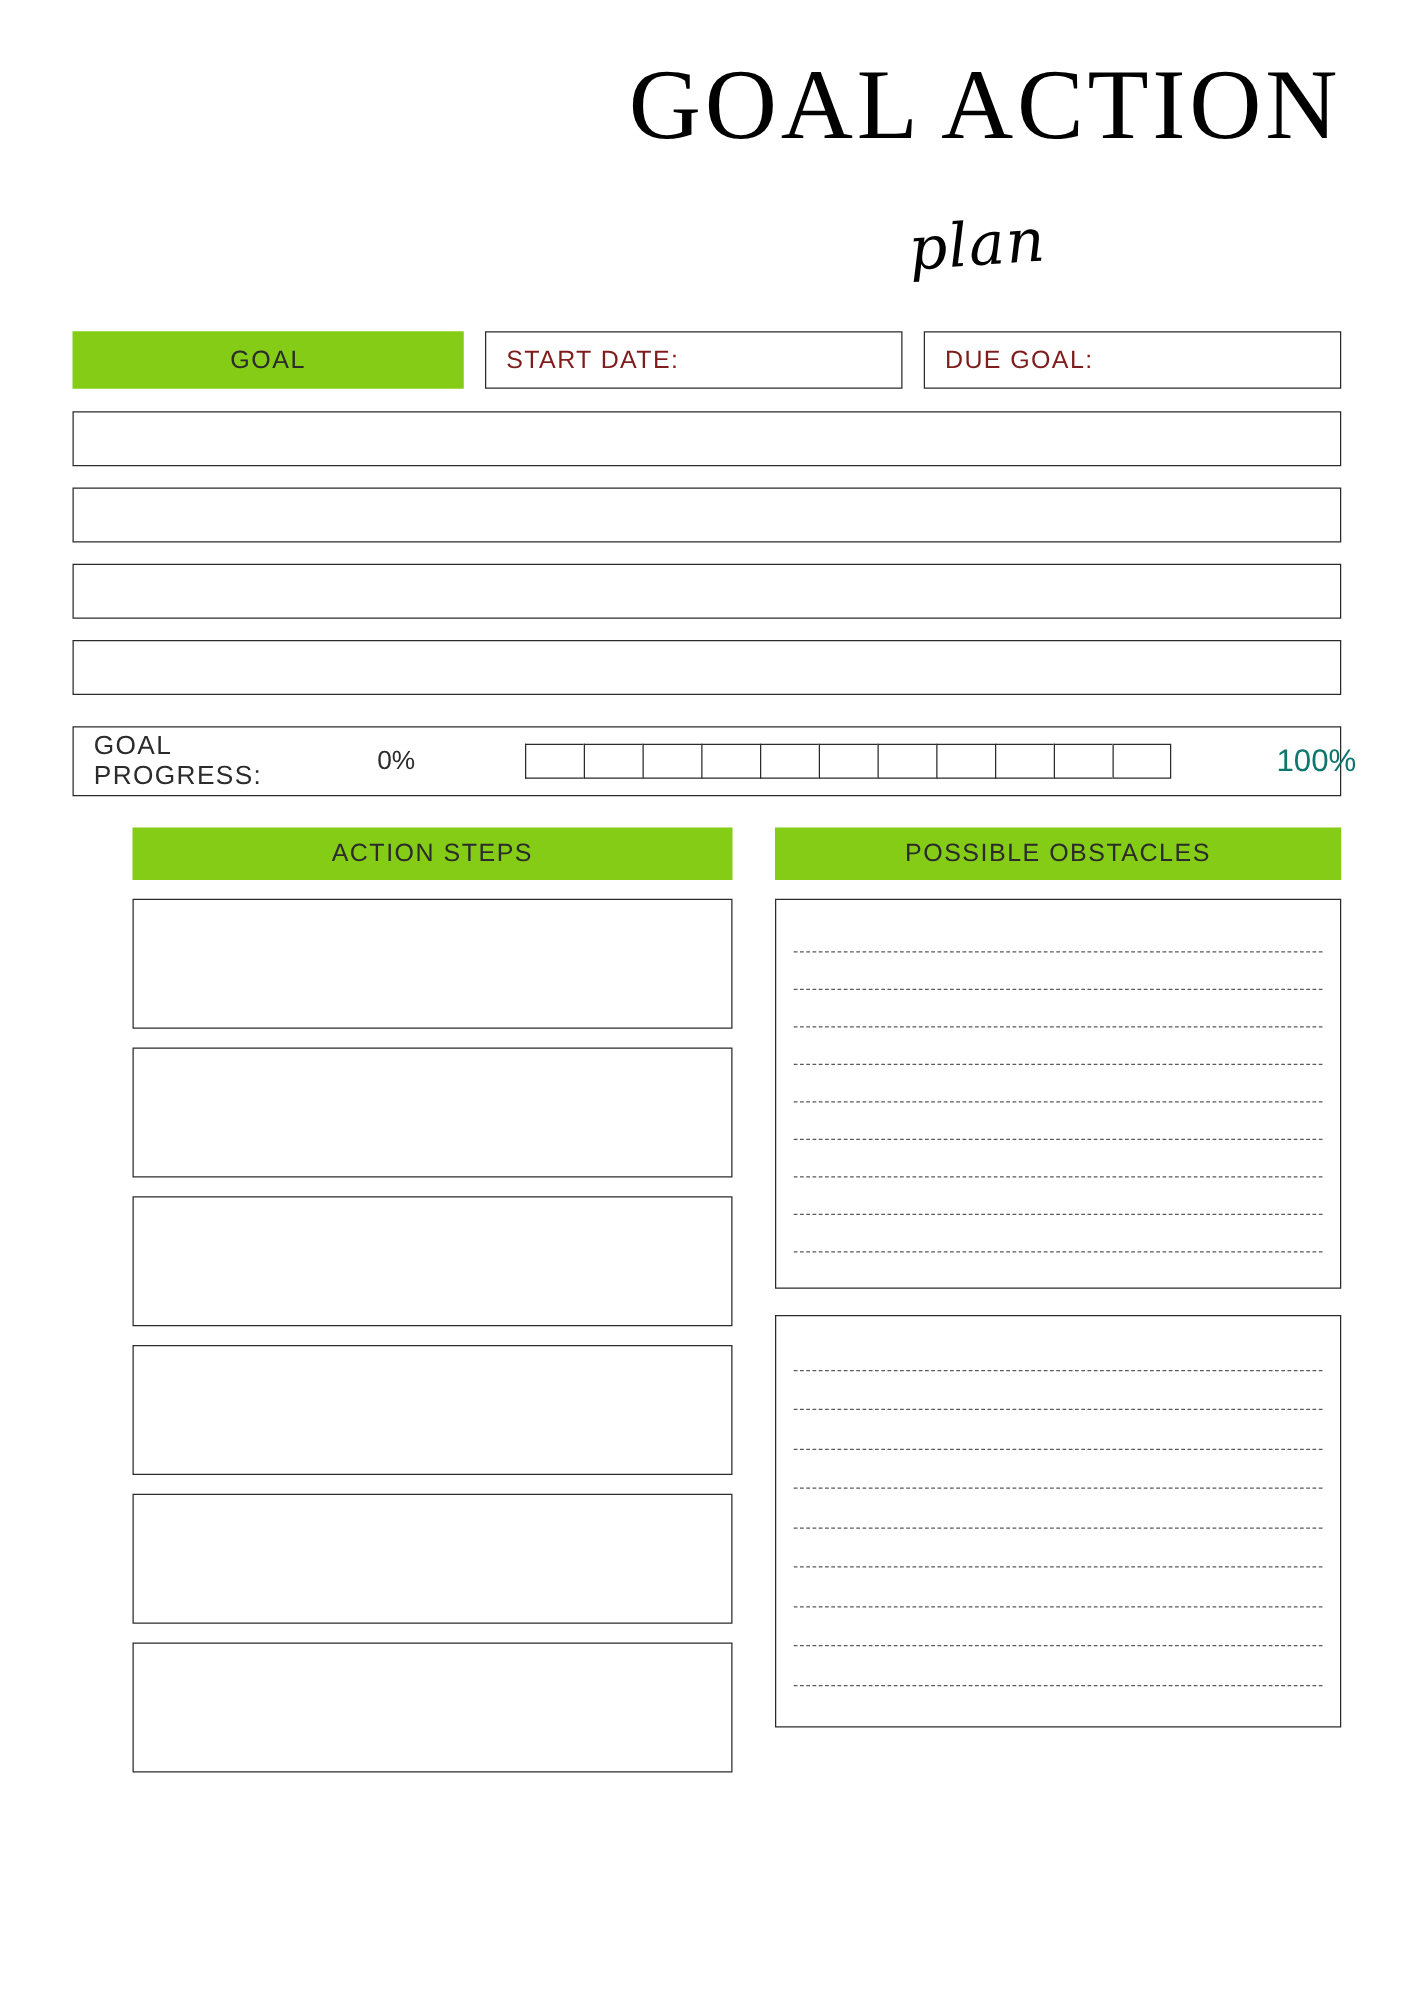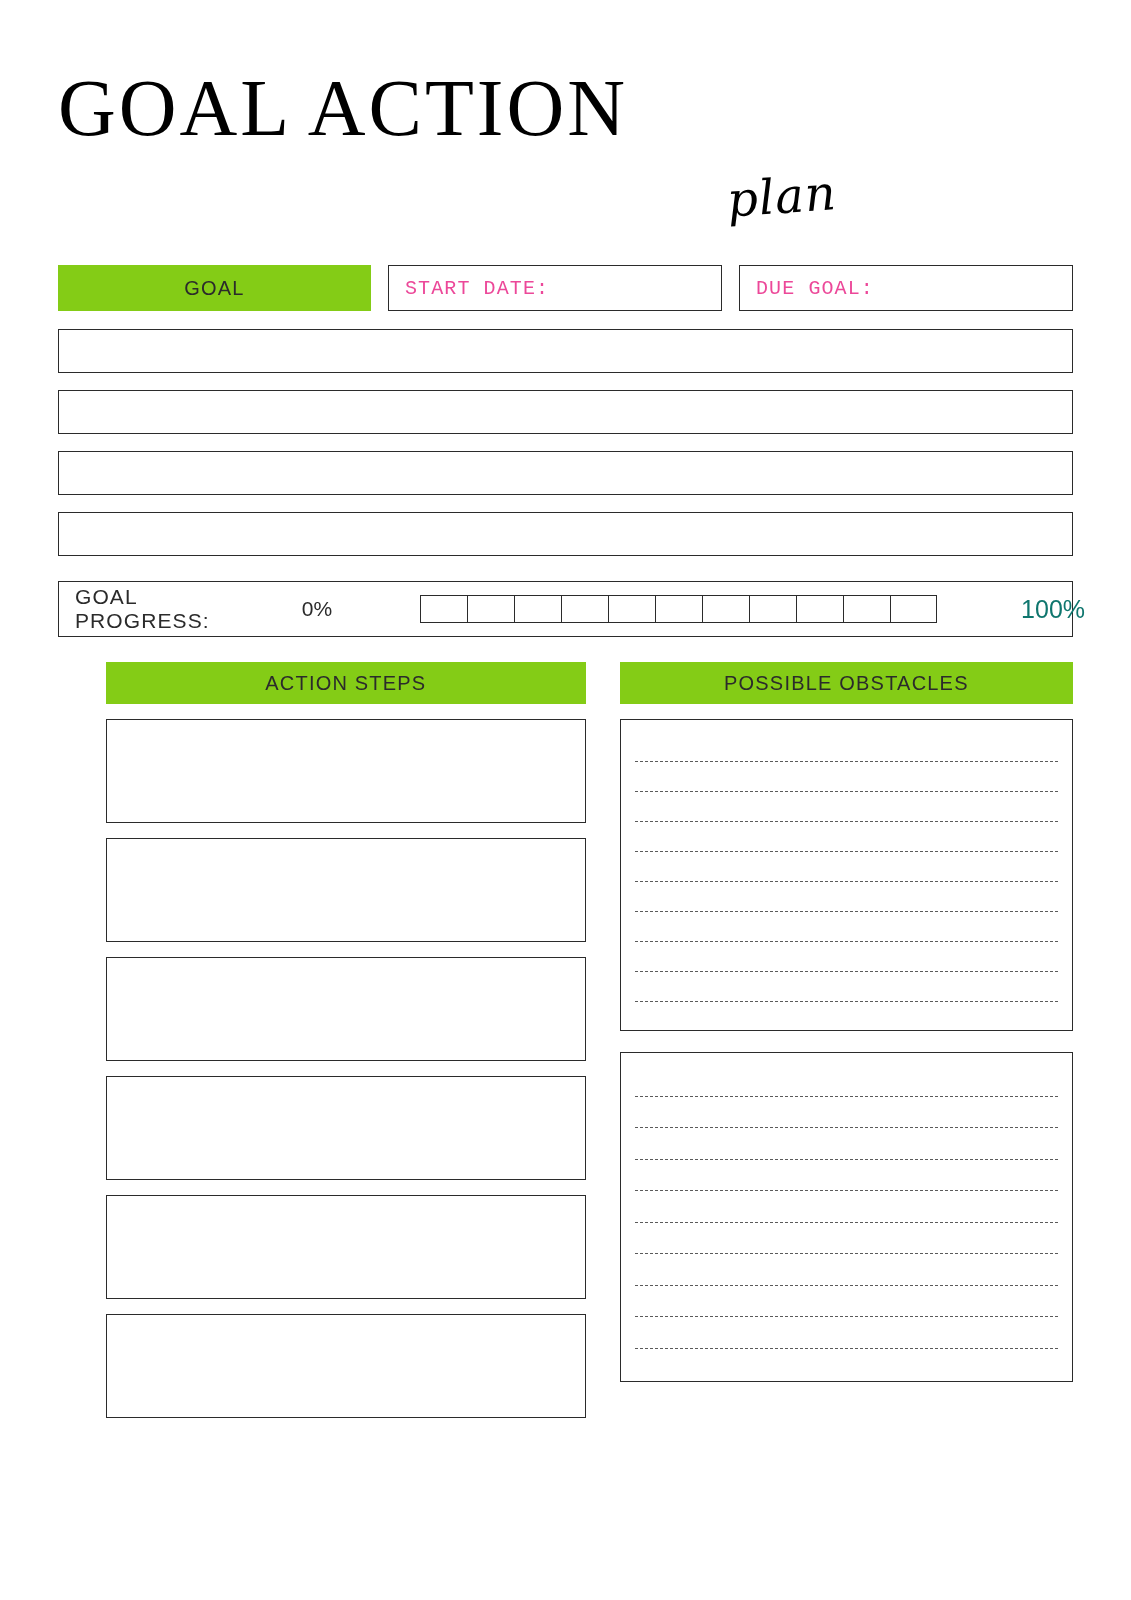--- a/index.html
+++ b/index.html
@@ -25,23 +25,23 @@
 
   
   .title-block {
     position: relative;
     height: 265px;
   }
   .title-main {
     font-family: "Liberation Serif", serif;
     font-size: 80px;
     letter-spacing: 3px;
-    text-align: left;
+    text-align: right;
     line-height: 1;
-    padding-top: 68px;
+    padding-top: 44px;
     font-weight: 400;
     color: #000;
   }
   .title-script {
     position: absolute;
     right: 236px;
     top: 168px;
     font-family: "DejaVu Serif", serif;
     font-style: italic;
     font-size: 48px;
@@ -76,22 +76,21 @@
   }
   .goal-label { flex: 0 0 313px; }
   .date-cell {
     flex: 1 1 0;
     border: 1px solid #2b2b2b;
     display: flex;
     align-items: center;
     padding-left: 16px;
     font-size: 20px;
     letter-spacing: 1.1px;
-    color: #ec4899;
-    font-family: Liberation Mono, monospace;
+    color: #7f1d1d;
   }
 
   .goal-line {
     height: 44px;
     margin-bottom: 17px;
   }
 
   
   .progress-row {
     height: 56px;

